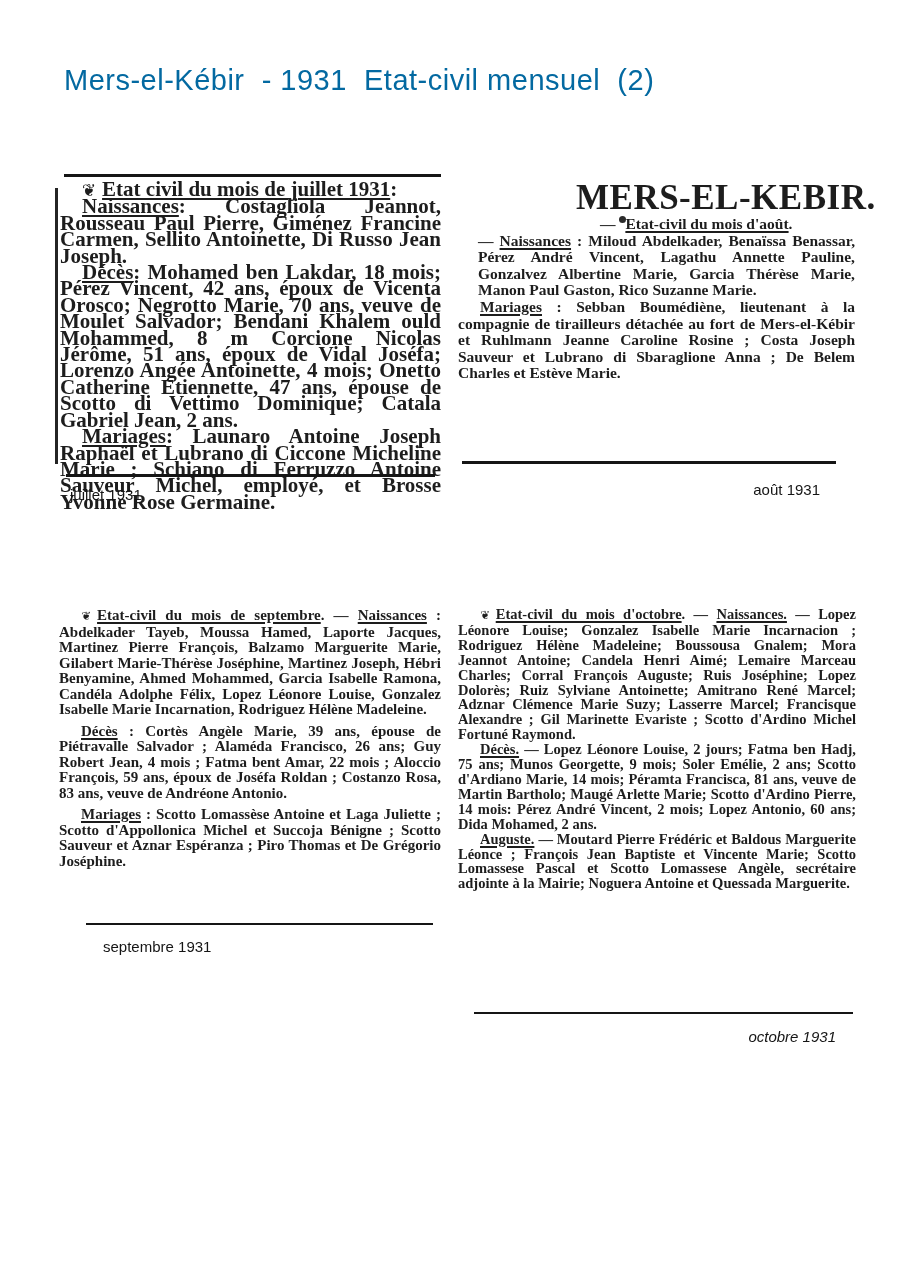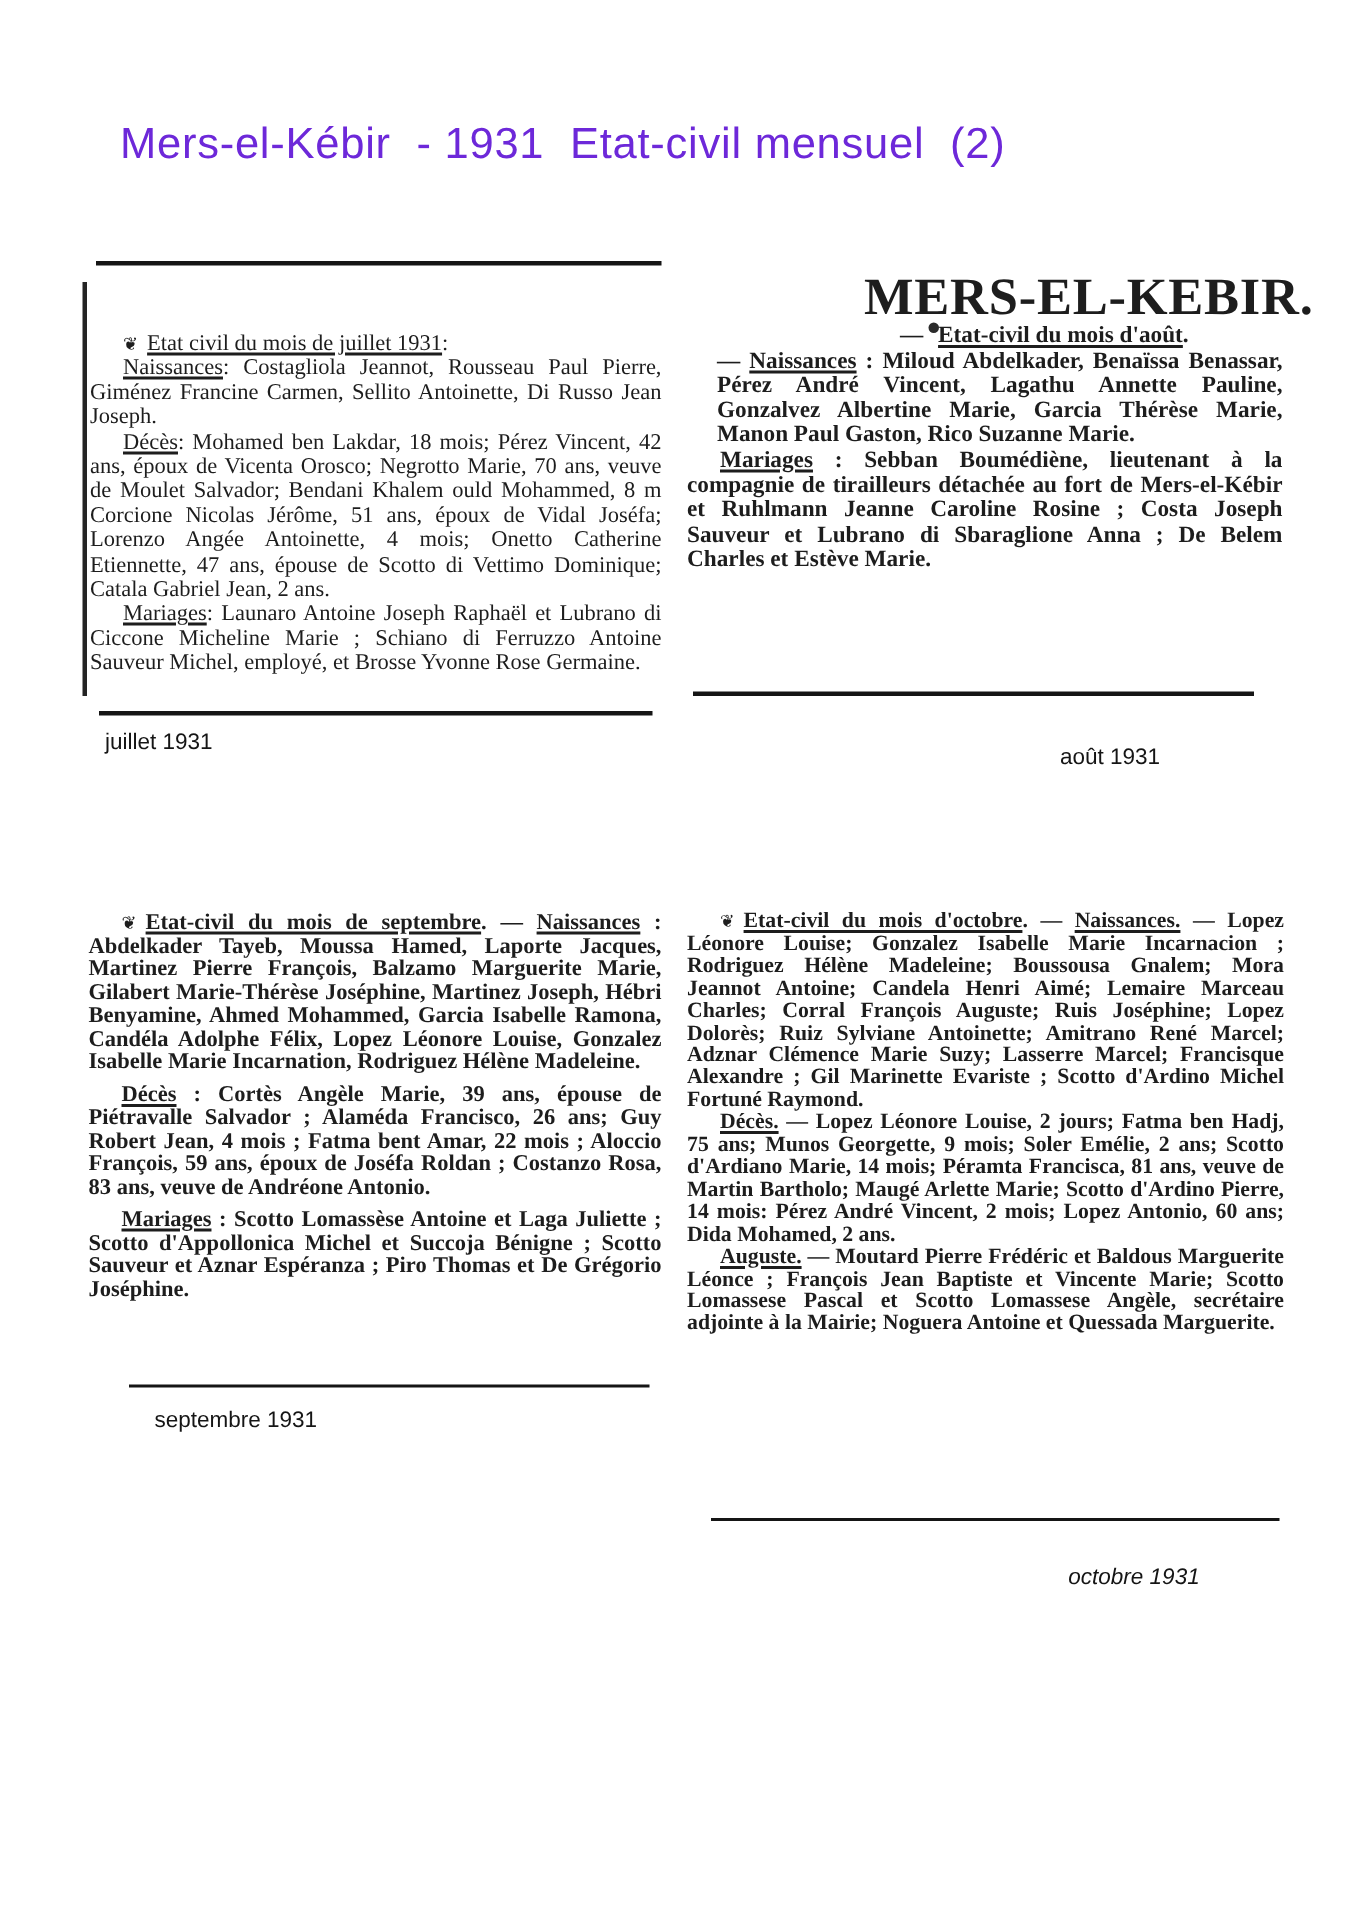--- a/index.html
+++ b/index.html
@@ -1,33 +1,33 @@
 <!DOCTYPE html>
 <html><head>
 <meta charset="utf-8">
 <style>
   html,body{margin:0;padding:0;background:#fff;}
   .page{position:relative;width:900px;height:1272px;background:#ffffff;overflow:hidden;
         font-family:"Liberation Serif","DejaVu Serif",serif;color:#1d1d1d;}
-  .title{position:absolute;left:64px;top:64px;margin:16px;
+  .title{position:absolute;left:64px;top:64px;margin:0;
          font-family:"Liberation Sans","DejaVu Sans",sans-serif;
-         font-size:29px;font-weight:400;color:#6d28d9;white-space:pre;letter-spacing:.5px;}
+         font-size:29px;font-weight:400;color:#0369a1;white-space:pre;letter-spacing:.5px;}
   .clip{position:absolute;text-align:justify;}
   .para{margin:0;text-indent:22px;}
   .noindent{text-indent:0;margin-left:20px;}
   .gap{margin-top:6px;}
   .u{text-decoration:underline;text-decoration-thickness:1.5px;text-underline-offset:2px;}
   .orn{font-family:"DejaVu Sans",sans-serif;font-size:.8em;margin-right:7px;letter-spacing:-1px;}
   .rule{position:absolute;background:#151515;}
   .vrule{position:absolute;background:#242424;}
   .caption{position:absolute;font-family:"Liberation Sans","DejaVu Sans",sans-serif;
            font-size:15px;color:#151515;}
-  .caption.right{width:160px;text-align:center;margin-top:15px;}
+  .caption.right{width:160px;text-align:right;}
 
-  #clip-juillet{left:60px;top:181px;width:381px;font-size:15px;line-height:16.4px;font-weight:400;margin-top:40px;}
+  #clip-juillet{left:60px;top:181px;width:381px;font-size:21px;line-height:16.4px;font-weight:700;}
   #clip-aout{left:458px;top:183px;width:397px;font-size:15.5px;line-height:16.6px;font-weight:700;}
   #clip-septembre{left:59px;top:608px;width:382px;font-size:15px;line-height:15.5px;font-weight:700;}
   #clip-octobre{left:458px;top:607px;width:398px;font-size:14.5px;line-height:14.9px;font-weight:700;}
 
   .headline{margin:0 0 3px 0;font-size:35px;font-weight:700;letter-spacing:.5px;
             text-indent:0;padding-left:118px;white-space:nowrap;text-align:left;line-height:30px;}
   .subhead{text-indent:142px;}
   .blot{display:inline-block;width:7px;height:7px;border-radius:50%;background:#2b2b2b;
         margin-right:-1px;position:relative;top:-6px;}
 

